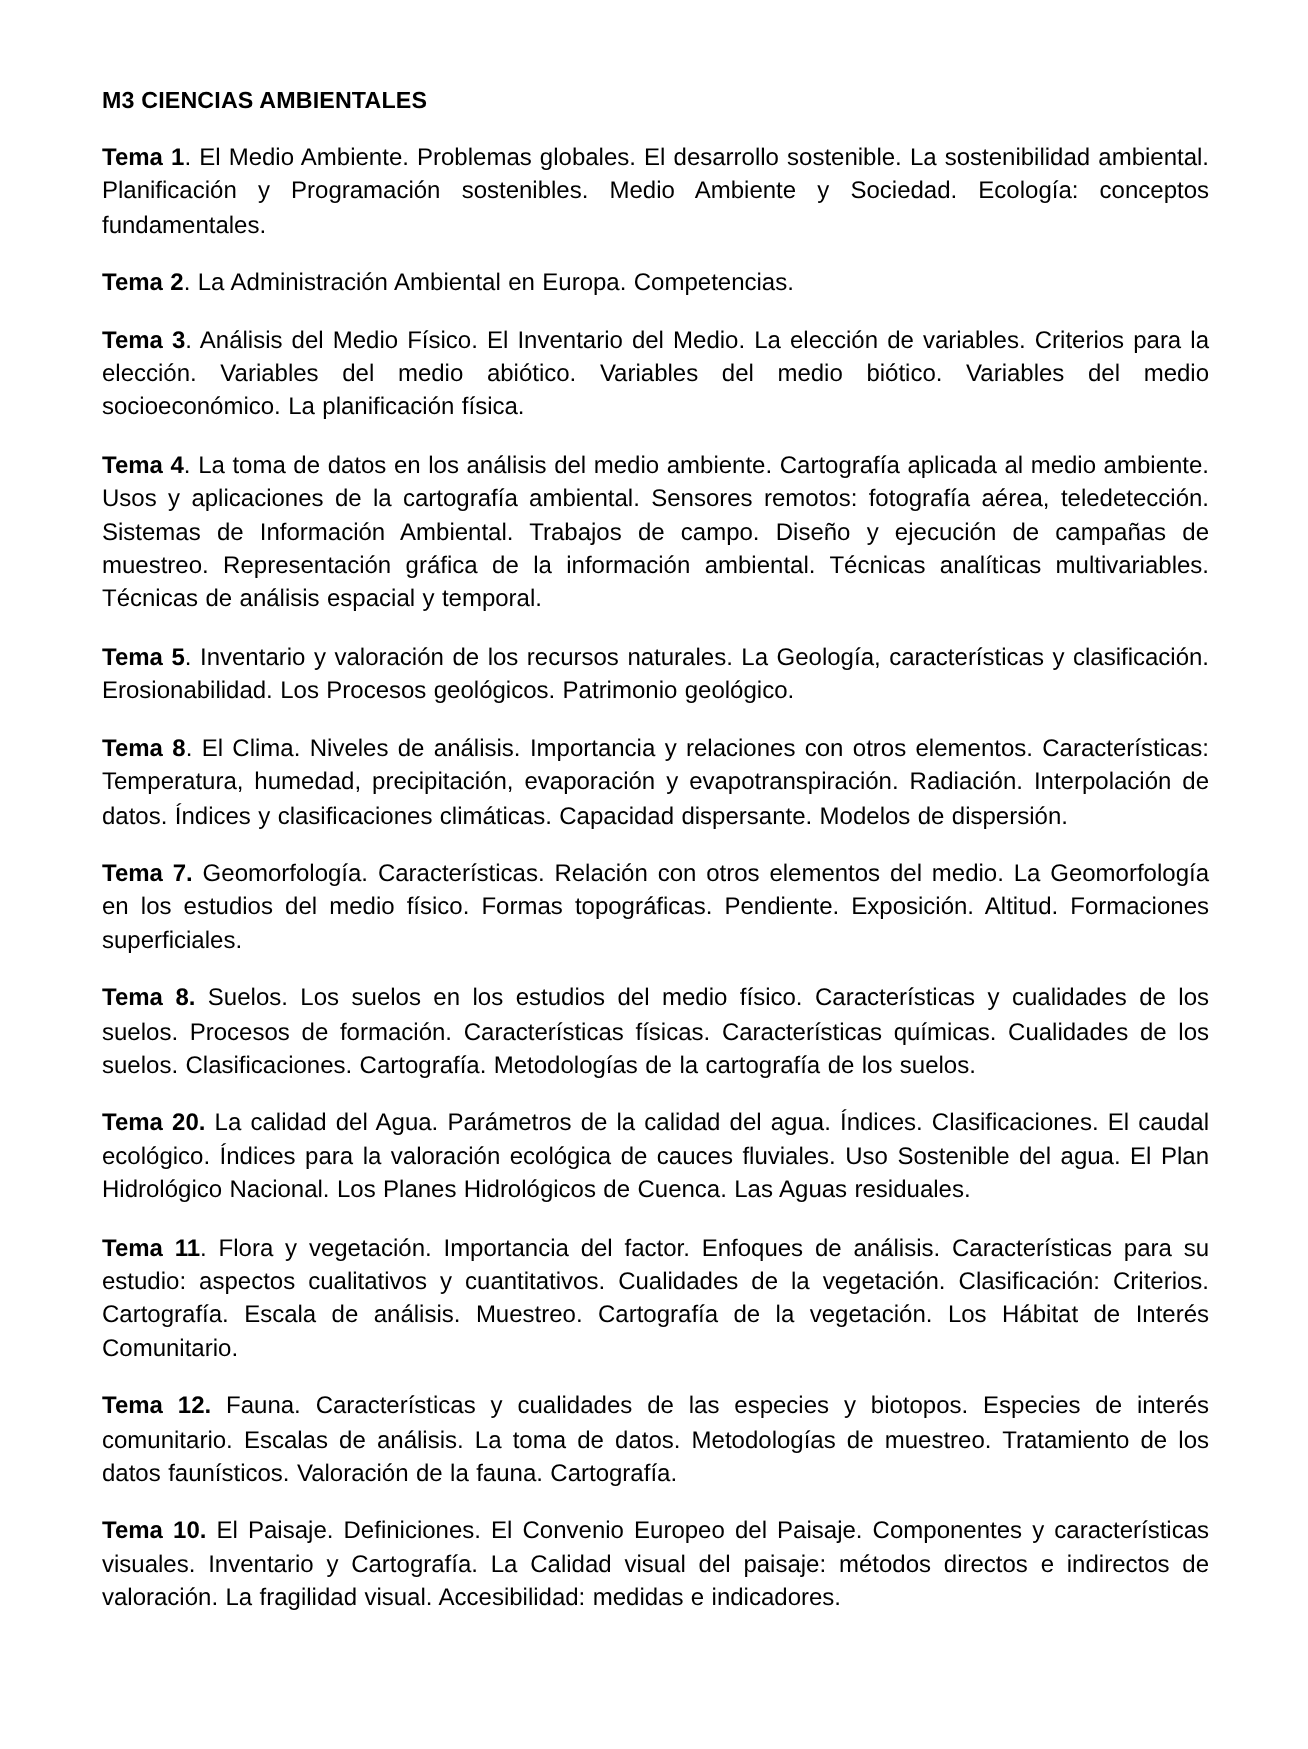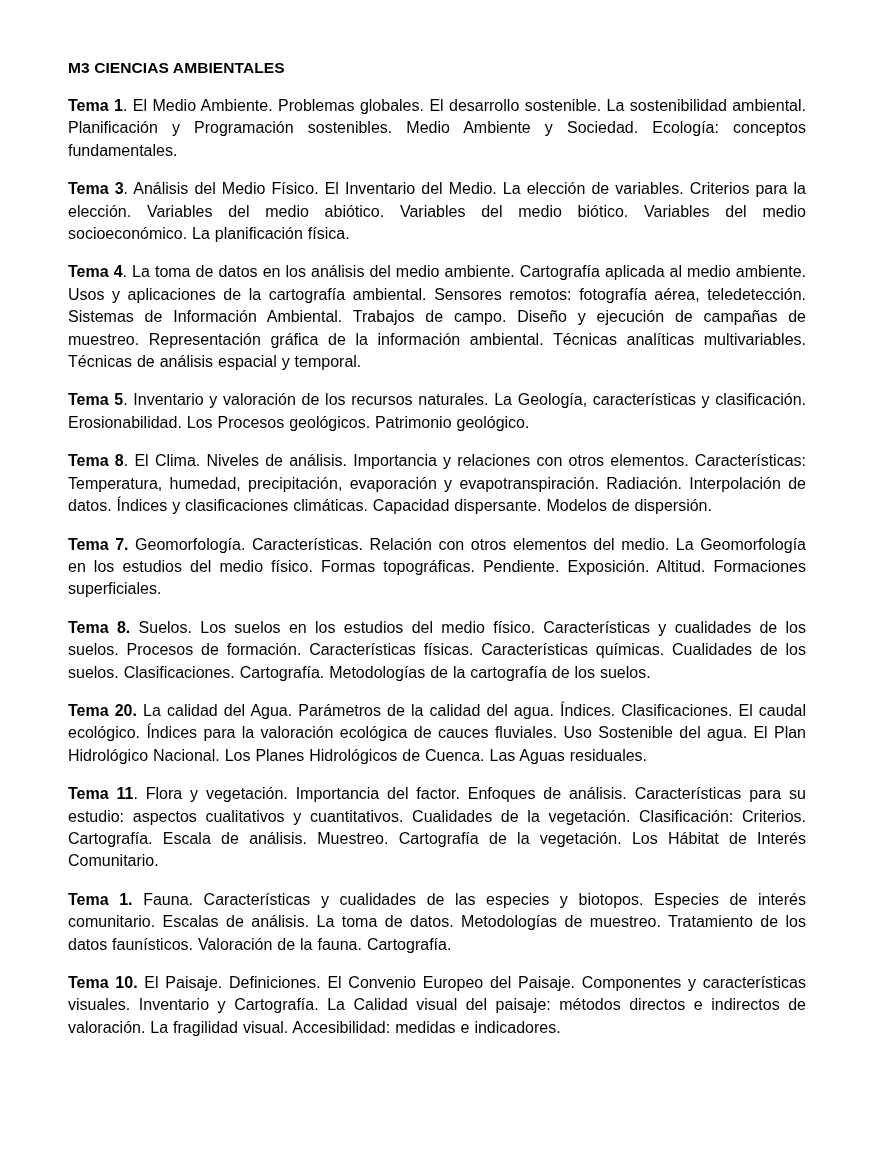--- a/index.html
+++ b/index.html
@@ -34,35 +34,36 @@
   .tema .tema-label { font-weight: bold; }
 </style>
 </head>
 <body>
 
 <div class="page">
   <div class="doc-title">M3 CIENCIAS AMBIENTALES</div>
 
   <p class="tema"><b class="tema-label">Tema 1</b><span>. El Medio Ambiente. Problemas globales. El desarrollo sostenible. La sostenibilidad ambiental. Planificación y Programación sostenibles. Medio Ambiente y Sociedad. Ecología: conceptos fundamentales.</span></p>
 
+  <p class="tema"><b class="tema-label">Tema 2</b><span>. La Administración Ambiental en Europa. Competencias.</span></p>
 
   <p class="tema"><b class="tema-label">Tema 3</b><span>. Análisis del Medio Físico. El Inventario del Medio. La elección de variables. Criterios para la elección. Variables del medio abiótico. Variables del medio biótico. Variables del medio socioeconómico. La planificación física.</span></p>
 
   <p class="tema"><b class="tema-label">Tema 4</b><span>. La toma de datos en los análisis del medio ambiente. Cartografía aplicada al medio ambiente. Usos y aplicaciones de la cartografía ambiental. Sensores remotos: fotografía aérea, teledetección. Sistemas de Información Ambiental. Trabajos de campo. Diseño y ejecución de campañas de muestreo. Representación gráfica de la información ambiental. Técnicas analíticas multivariables. Técnicas de análisis espacial y temporal.</span></p>
 
   <p class="tema"><b class="tema-label">Tema 5</b><span>. Inventario y valoración de los recursos naturales. La Geología, características y clasificación. Erosionabilidad. Los Procesos geológicos. Patrimonio geológico.</span></p>
 
   <p class="tema"><b class="tema-label">Tema 8</b><span>. El Clima. Niveles de análisis. Importancia y relaciones con otros elementos. Características: Temperatura, humedad, precipitación, evaporación y evapotranspiración. Radiación. Interpolación de datos. Índices y clasificaciones climáticas. Capacidad dispersante. Modelos de dispersión.</span></p>
 
   <p class="tema"><b class="tema-label">Tema 7.</b><span> Geomorfología. Características. Relación con otros elementos del medio. La Geomorfología en los estudios del medio físico. Formas topográficas. Pendiente. Exposición. Altitud. Formaciones superficiales.</span></p>
 
   <p class="tema"><b class="tema-label">Tema 8.</b><span> Suelos. Los suelos en los estudios del medio físico. Características y cualidades de los suelos. Procesos de formación. Características físicas. Características químicas. Cualidades de los suelos. Clasificaciones. Cartografía. Metodologías de la cartografía de los suelos.</span></p>
 
 
   <p class="tema"><b class="tema-label">Tema 20.</b><span> La calidad del Agua. Parámetros de la calidad del agua. Índices. Clasificaciones. El caudal ecológico. Índices para la valoración ecológica de cauces fluviales. Uso Sostenible del agua. El Plan Hidrológico Nacional. Los Planes Hidrológicos de Cuenca. Las Aguas residuales.</span></p>
 
   <p class="tema"><b class="tema-label">Tema 11</b><span>. Flora y vegetación. Importancia del factor. Enfoques de análisis. Características para su estudio: aspectos cualitativos y cuantitativos. Cualidades de la vegetación. Clasificación: Criterios. Cartografía. Escala de análisis. Muestreo. Cartografía de la vegetación. Los Hábitat de Interés Comunitario.</span></p>
 
-  <p class="tema"><b class="tema-label">Tema 1.</b><span> Fauna. Características y cualidades de las especies y biotopos. Especies de interés comunitario. Escalas de análisis. La toma de datos. Metodologías de muestreo. Tratamiento de los datos faunísticos. Valoración de la fauna. Cartografía.</span></p>
+  <p class="tema"><b class="tema-label">Tema 12.</b><span> Fauna. Características y cualidades de las especies y biotopos. Especies de interés comunitario. Escalas de análisis. La toma de datos. Metodologías de muestreo. Tratamiento de los datos faunísticos. Valoración de la fauna. Cartografía.</span></p>
 
 
   <p class="tema"><b class="tema-label">Tema 10.</b><span> El Paisaje. Definiciones. El Convenio Europeo del Paisaje. Componentes y características visuales. Inventario y Cartografía. La Calidad visual del paisaje: métodos directos e indirectos de valoración. La fragilidad visual. Accesibilidad: medidas e indicadores.</span></p>
 </div>
 
 </body></html>

